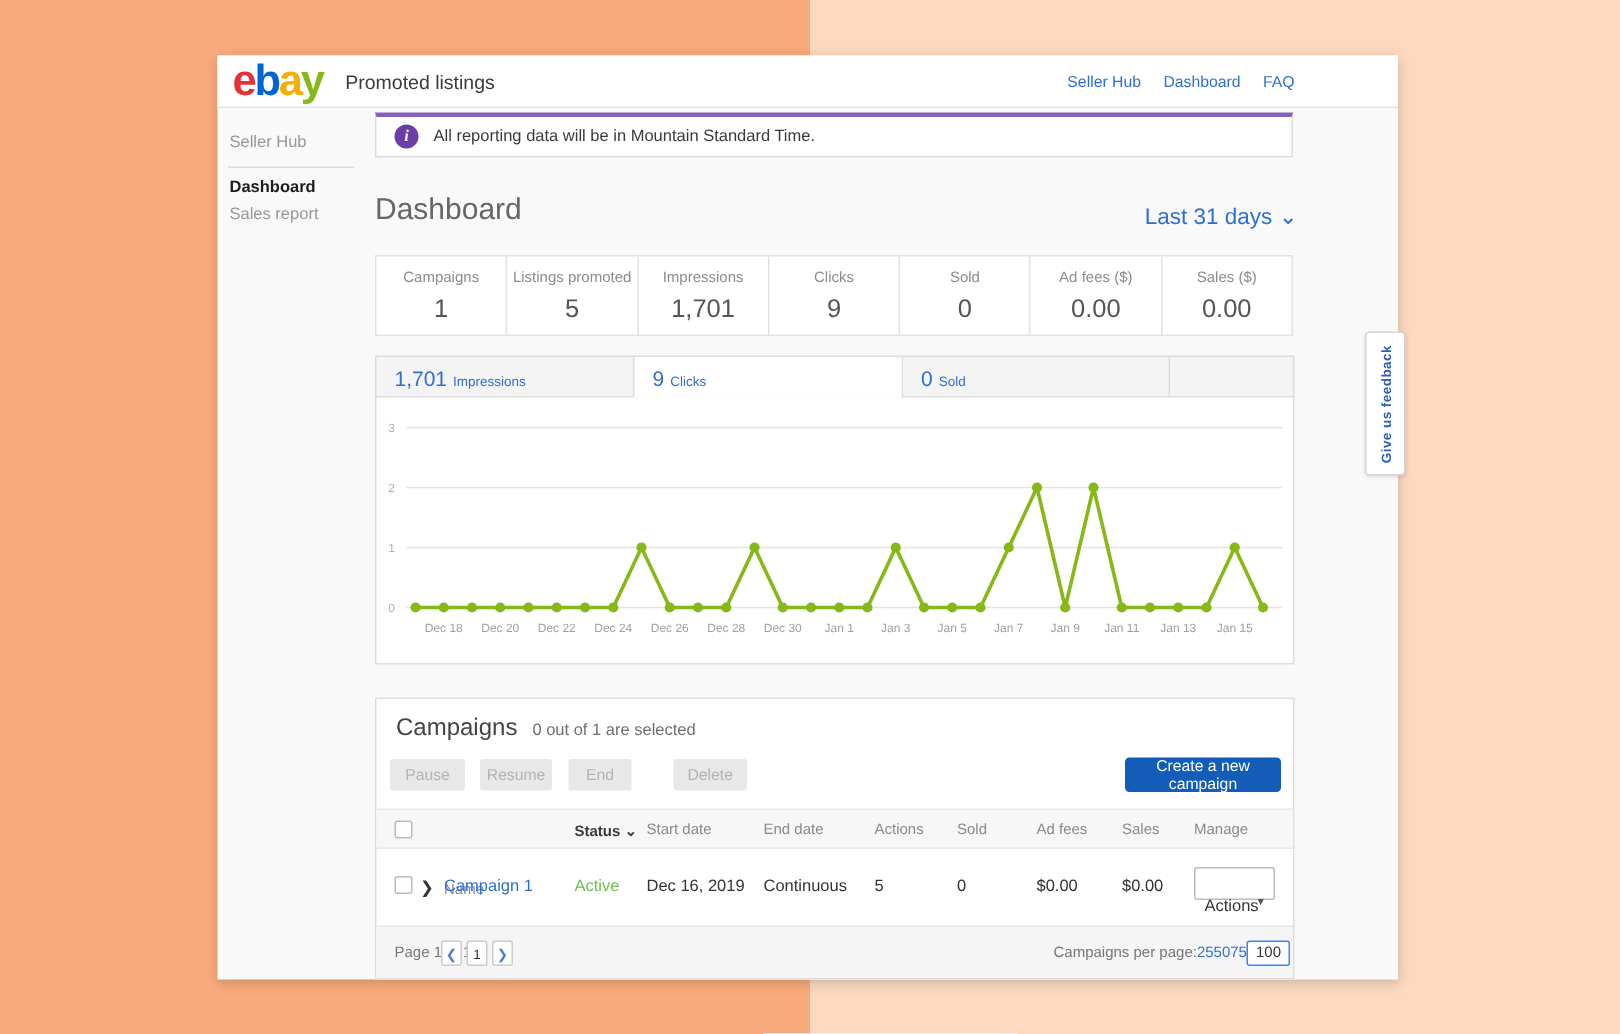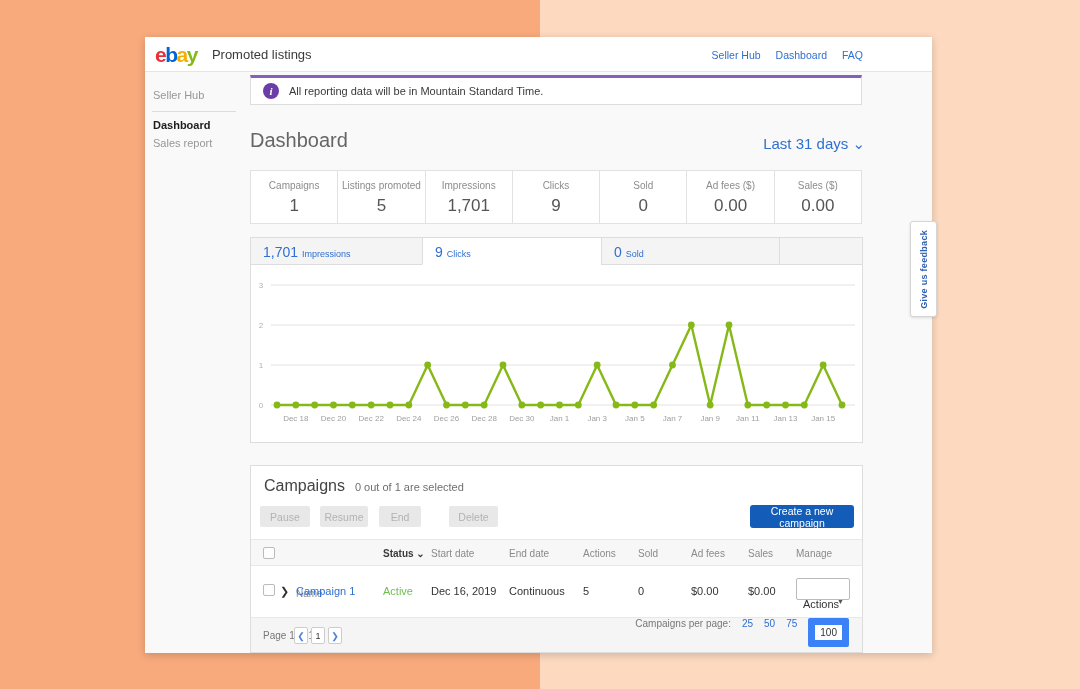--- a/index.html
+++ b/index.html
@@ -7,21 +7,21 @@
   body { position:relative; overflow:hidden; }
   .bg-left  { position:absolute; left:0; top:0; width:540px; height:689px; }
   .bg-right { position:absolute; left:540px; top:0; width:540px; height:689px; }
 
   .card { position:absolute; left:145px; top:37px; width:787px; height:616px;
           background:#f9f9f9; box-shadow:0 2px 8px rgba(0,0,0,.18); }
 
   
   .hdr { position:absolute; left:0; top:0; width:787px; height:35px; background:#fff;
          border-bottom:1px solid #e5e5e5; display:flex; align-items:center; }
-  .logo { margin-left:10px; font-size:21px; font-weight:bold; letter-spacing:-1.5px; line-height:1; }
+  .logo { margin-left:10px; font-size:29px; font-weight:bold; letter-spacing:-1.5px; line-height:1; }
   .app-title { margin-left:15px; font-size:13px; color:#3a3a3a; }
   .hdr-nav { position:absolute; right:69px; top:0; height:35px; display:flex; align-items:center; gap:15px; }
   .hdr-nav a { font-size:10.5px; color:#2f6fd1; text-decoration:none; cursor:pointer; }
 
   
   .side-item { position:absolute; font-size:11px; color:#979797; cursor:pointer; left:8px; }
   .side-item.active { font-weight:bold; color:#1d1d1d; }
   .side-div { position:absolute; left:7px; top:74px; width:84px; height:1px; background:#dcdcdc; }
 
   
@@ -80,24 +80,24 @@
                  display:flex; align-items:center; padding-left:6px; }
   .actions-sel .car { position:absolute; right:5px; font-size:7px; color:#555; }
 
   .camp-foot { position:absolute; left:0; bottom:0; width:611px; height:35px; background:#f5f5f5;
                border-top:1px solid #e8e8e8; }
   .page-txt { position:absolute; left:12px; top:12px; font-size:10px; color:#777; }
   .pager { position:absolute; left:43px; top:9px; display:flex; gap:3px; }
   .pg-btn { width:14px; height:17px; border:1px solid #ccc; border-radius:2px; background:#fff;
             font-size:9px; color:#4c7fd6; display:flex; align-items:center; justify-content:center; cursor:pointer; }
   .pg-btn.cur { color:#333; }
-  .perpage { position:absolute; right:13px; top:0; height:35px; display:flex; align-items:flex-start; gap:11px; }
+  .perpage { position:absolute; right:2px; top:0; height:35px; display:flex; align-items:center; }
   .pp-label { font-size:10px; color:#777; }
   .pp-opt { font-size:10px; color:#2f6fd1; cursor:pointer; }
-  .pp-opt.sel { color:#333; border:7px solid #3b82f6; border-radius:2px; background:#fff; padding:2px 5px; }
+  .pp-opt.sel { color:#333; border:1px solid #3b82f6; border-radius:2px; background:#fff; padding:2px 5px; }
 
   .feedback { position:absolute; left:910px; top:221px; width:27px; height:96px; background:#fff;
               border:1px solid #d5d5d5; border-radius:3px; box-shadow:0 1px 3px rgba(0,0,0,.12);
               display:flex; align-items:center; justify-content:center; cursor:pointer; }
   .feedback span { writing-mode:vertical-rl; transform:rotate(180deg); font-size:9px; font-weight:bold;
                    color:#2e5fb0; letter-spacing:.3px; }
 </style>
 </head>
 <body>
 

